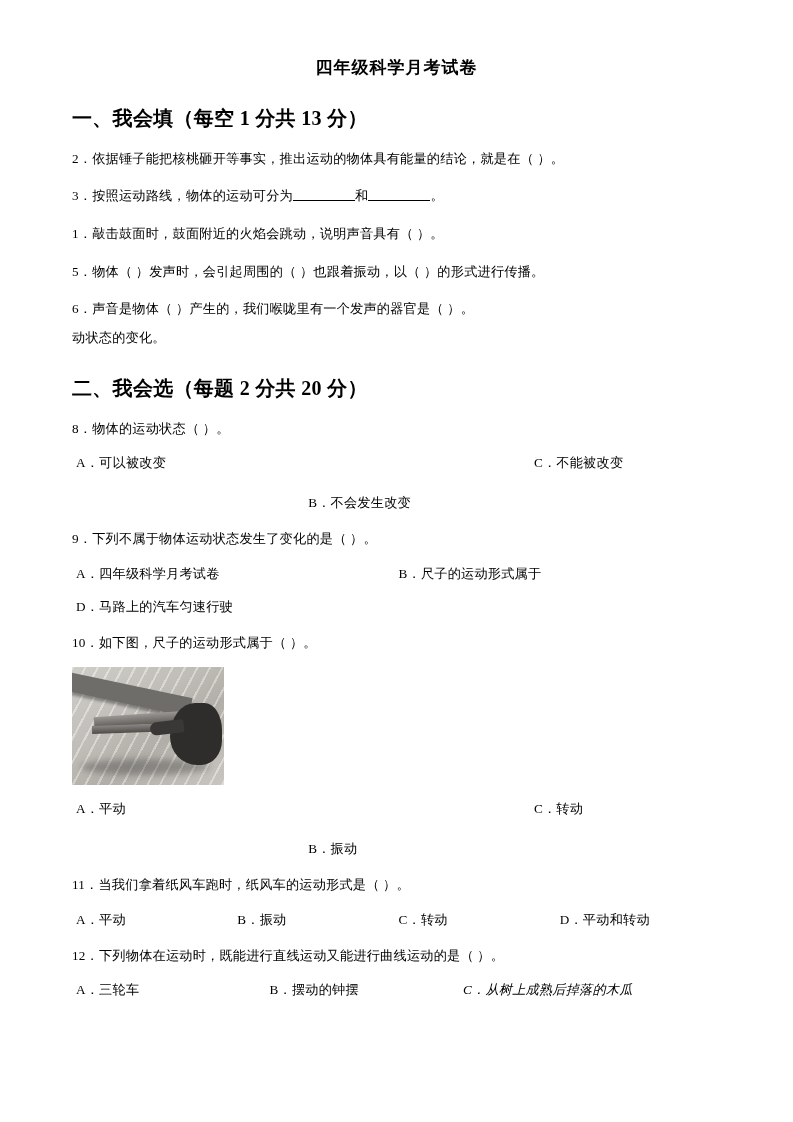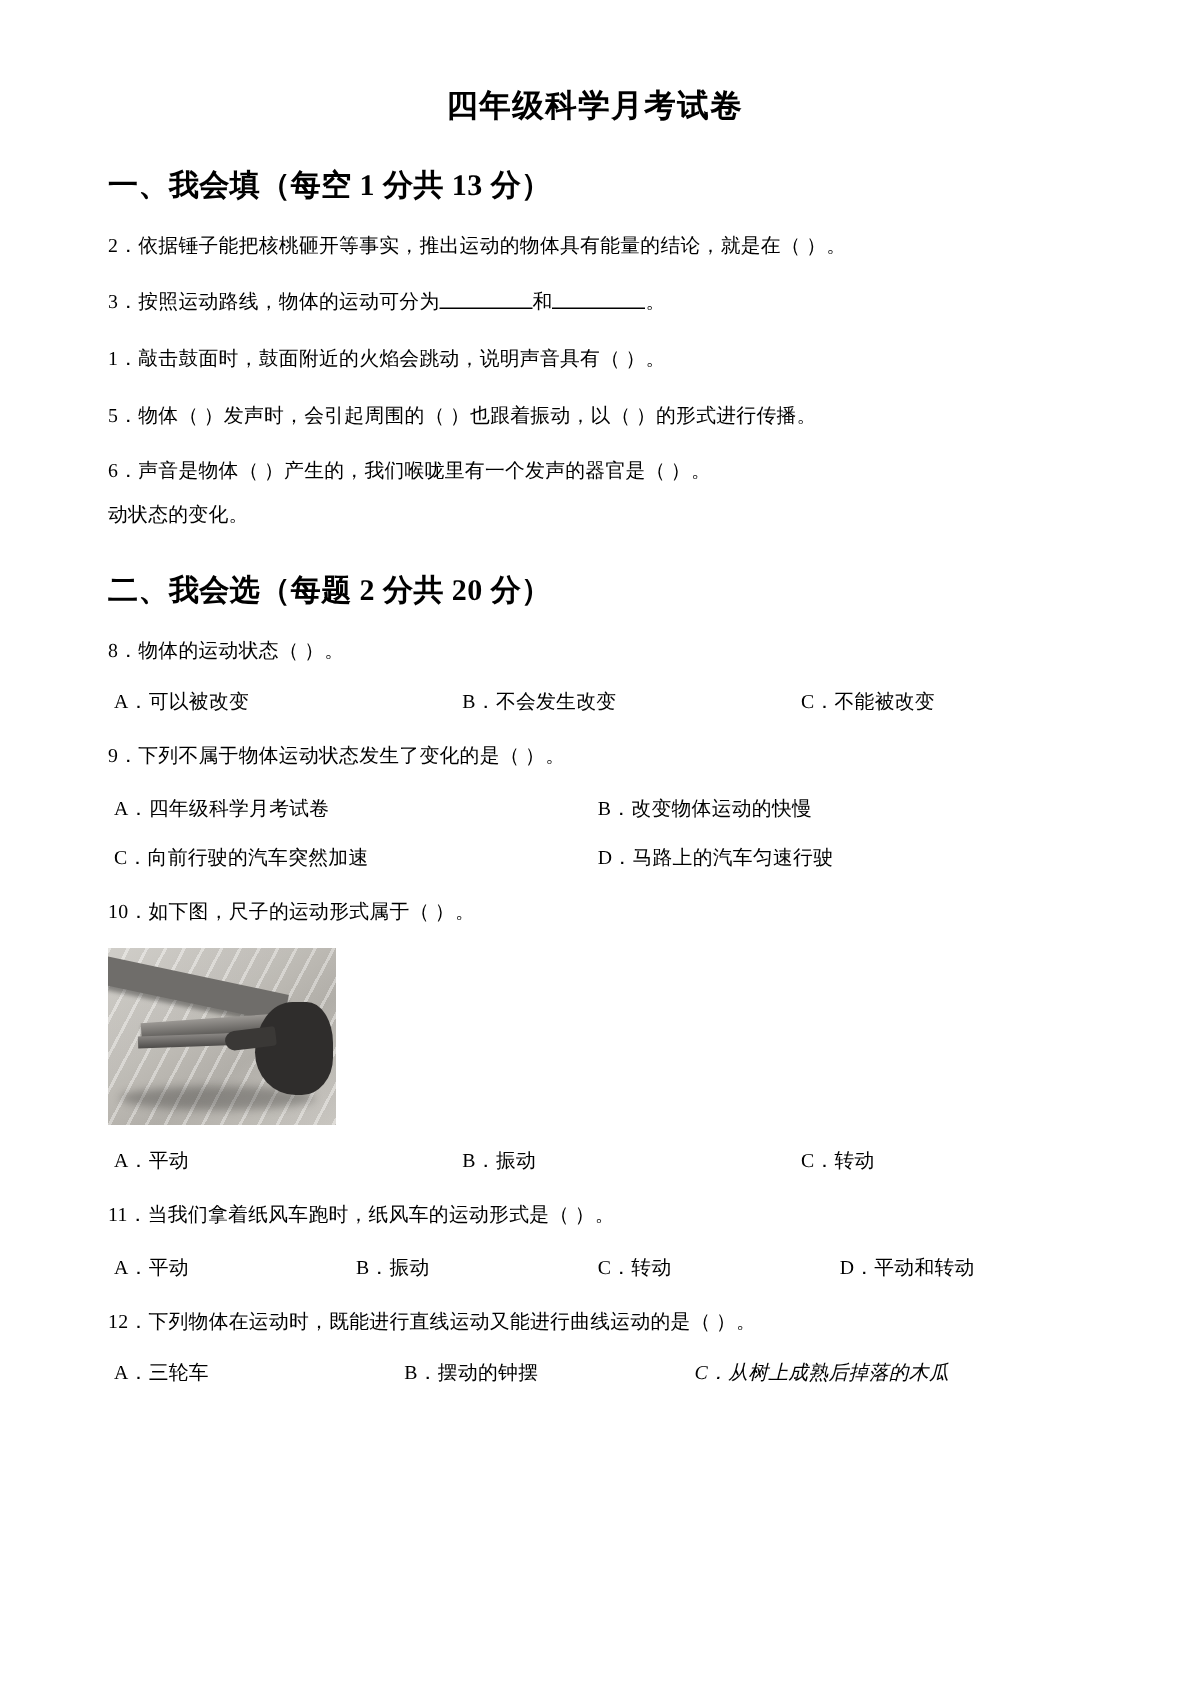--- a/index.html
+++ b/index.html
@@ -16,21 +16,21 @@
     width: 793px;
     height: 1122px;
     margin: 0 auto;
     background: #ffffff;
     overflow: hidden;
     box-sizing: border-box;
     padding: 0 72px;
   }
   .doc-title {
     text-align: center;
-    font-size: 21px;
+    font-size: 17px;
     font-weight: bold;
     margin: 56px 0 0 0;
     letter-spacing: 1px;
     font-family: "Liberation Serif", "DejaVu Serif", serif;
   }
   .section-head {
     font-size: 20px;
     font-weight: bold;
     margin: 26px 0 0 0;
     letter-spacing: 0.3px;
@@ -55,21 +55,21 @@
   }
   .fill-long { width: 128px; }
   .fill-mid { width: 62px; }
   .opts {
     display: flex;
     font-size: 13.2px;
     margin: 15px 0 0 0;
     letter-spacing: 0.2px;
   }
   .opts.three > div:nth-child(1) { width: 36%; padding-left: 4px; }
-  .opts.three > div:nth-child(2) { width: 35%; }
+  .opts.three > div:nth-child(2) { width: 35%; margin-top: 40px; }
   .opts.three > div:nth-child(3) { width: 29%; }
   .opts.two > div:nth-child(1) { width: 50%; padding-left: 4px; }
   .opts.two > div:nth-child(2) { width: 50%; }
   .opts.four > div { width: 25%; }
   .opts.four > div:nth-child(1) { padding-left: 4px; }
   .opts.three-wide > div:nth-child(1) { width: 30%; padding-left: 4px; }
   .opts.three-wide > div:nth-child(2) { width: 30%; }
   .opts.three-wide > div:nth-child(3) { width: 40%; font-style: italic; }
   .figure {
     margin: 14px 0 0 0;
@@ -162,24 +162,23 @@
   <div class="q">8．物体的运动状态（        ）。</div>
   <div class="opts three">
     <div>A．可以被改变</div>
     <div>B．不会发生改变</div>
     <div>C．不能被改变</div>
   </div>
 
   <div class="q">9．下列不属于物体运动状态发生了变化的是（        ）。</div>
   <div class="opts two">
     <div>A．四年级科学月考试卷</div>
-    <div>B．改变物体运动的快慢</div>
+    <div>B．尺子的运动形式属于</div>
   </div>
   <div class="opts two">
-    <div>C．向前行驶的汽车突然加速</div>
     <div>D．马路上的汽车匀速行驶</div>
   </div>
 
   <div class="q">10．如下图，尺子的运动形式属于（        ）。</div>
   <div class="figure">
     <div class="fig-floor"></div>
     <div class="fig-shadow"></div>
     <div class="fig-bar"></div>
     <div class="fig-ruler"></div>
     <div class="fig-ruler2"></div>

